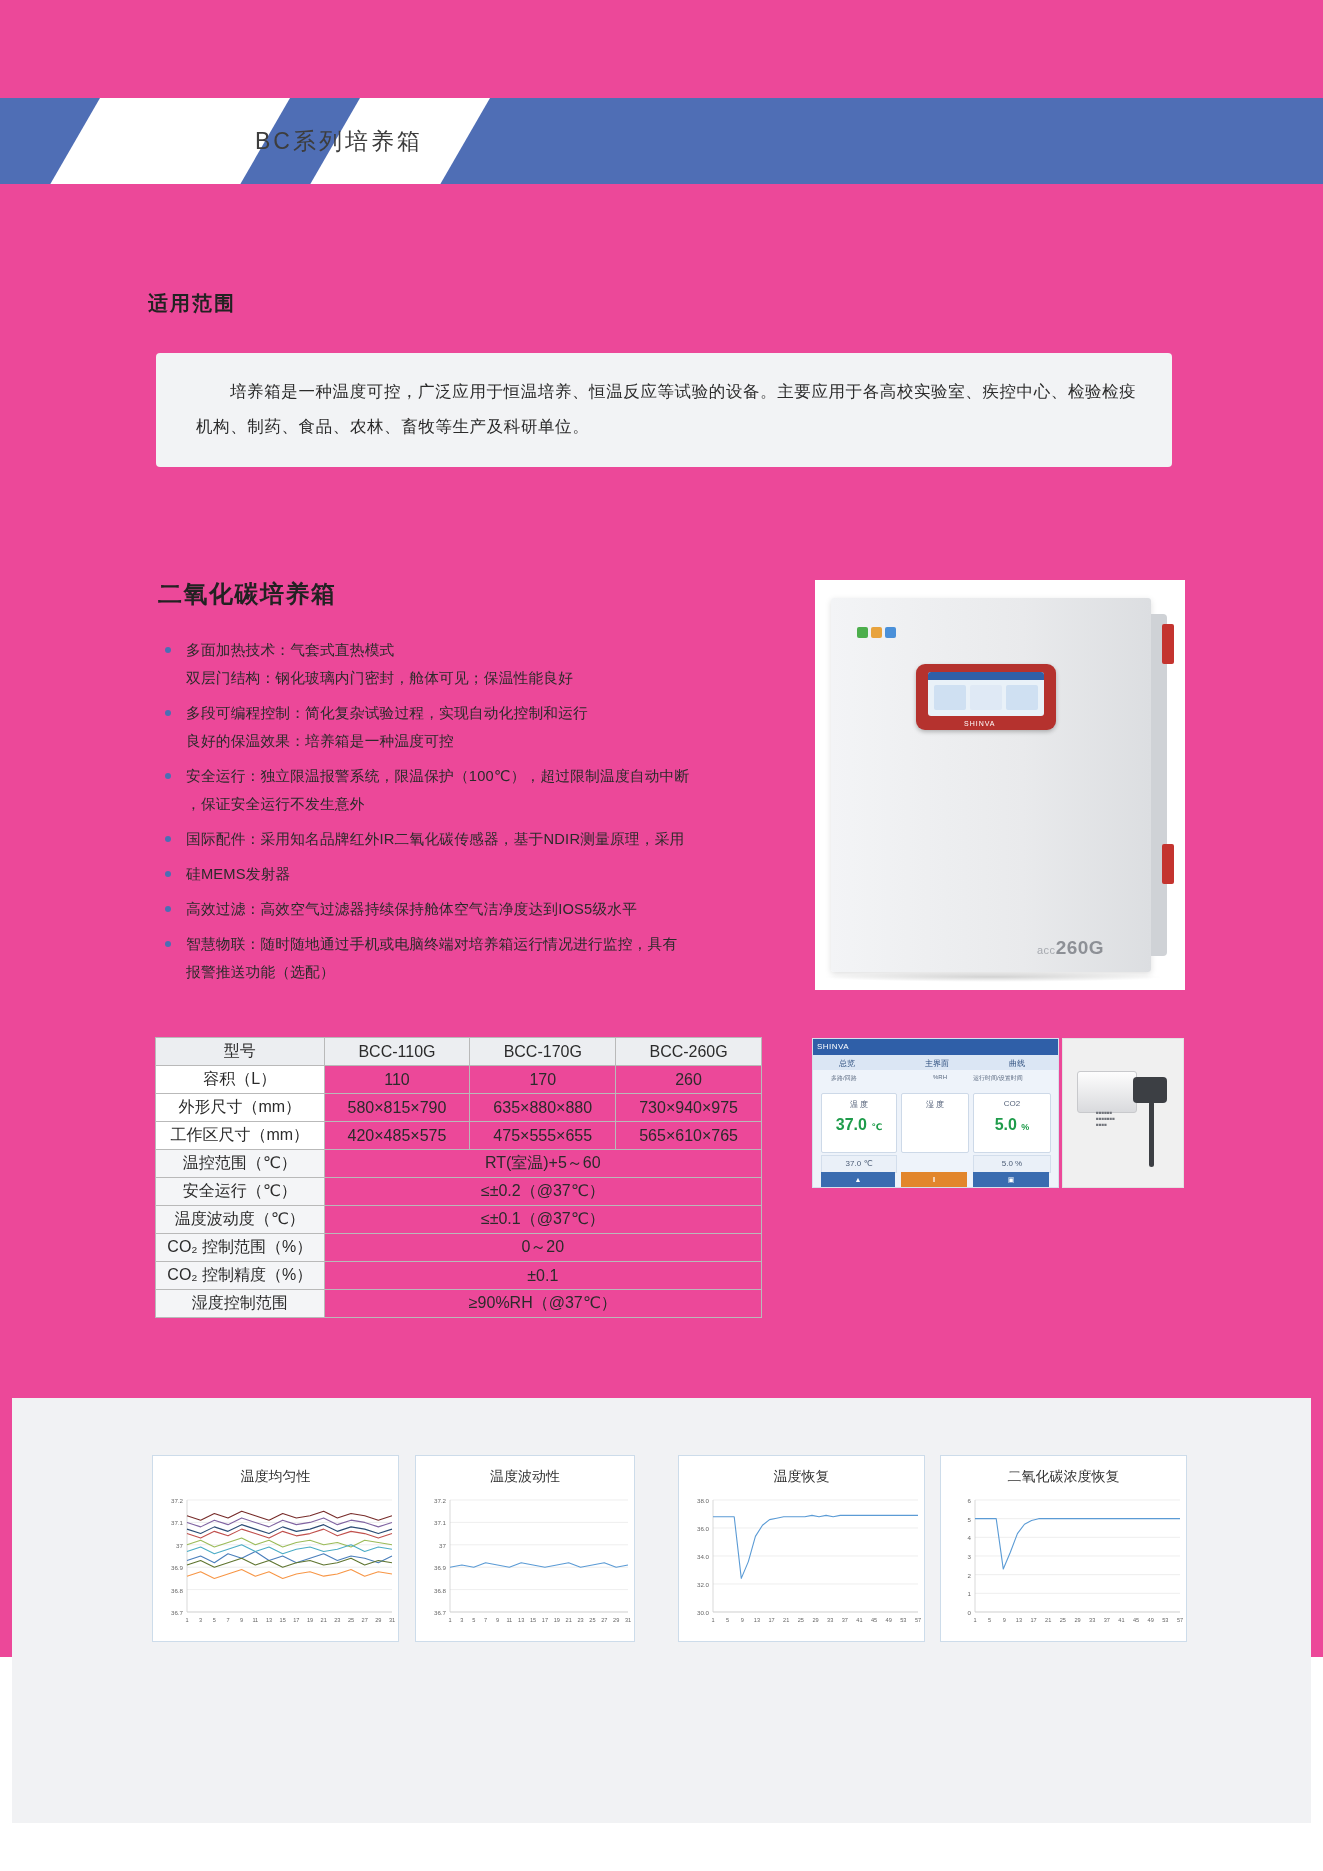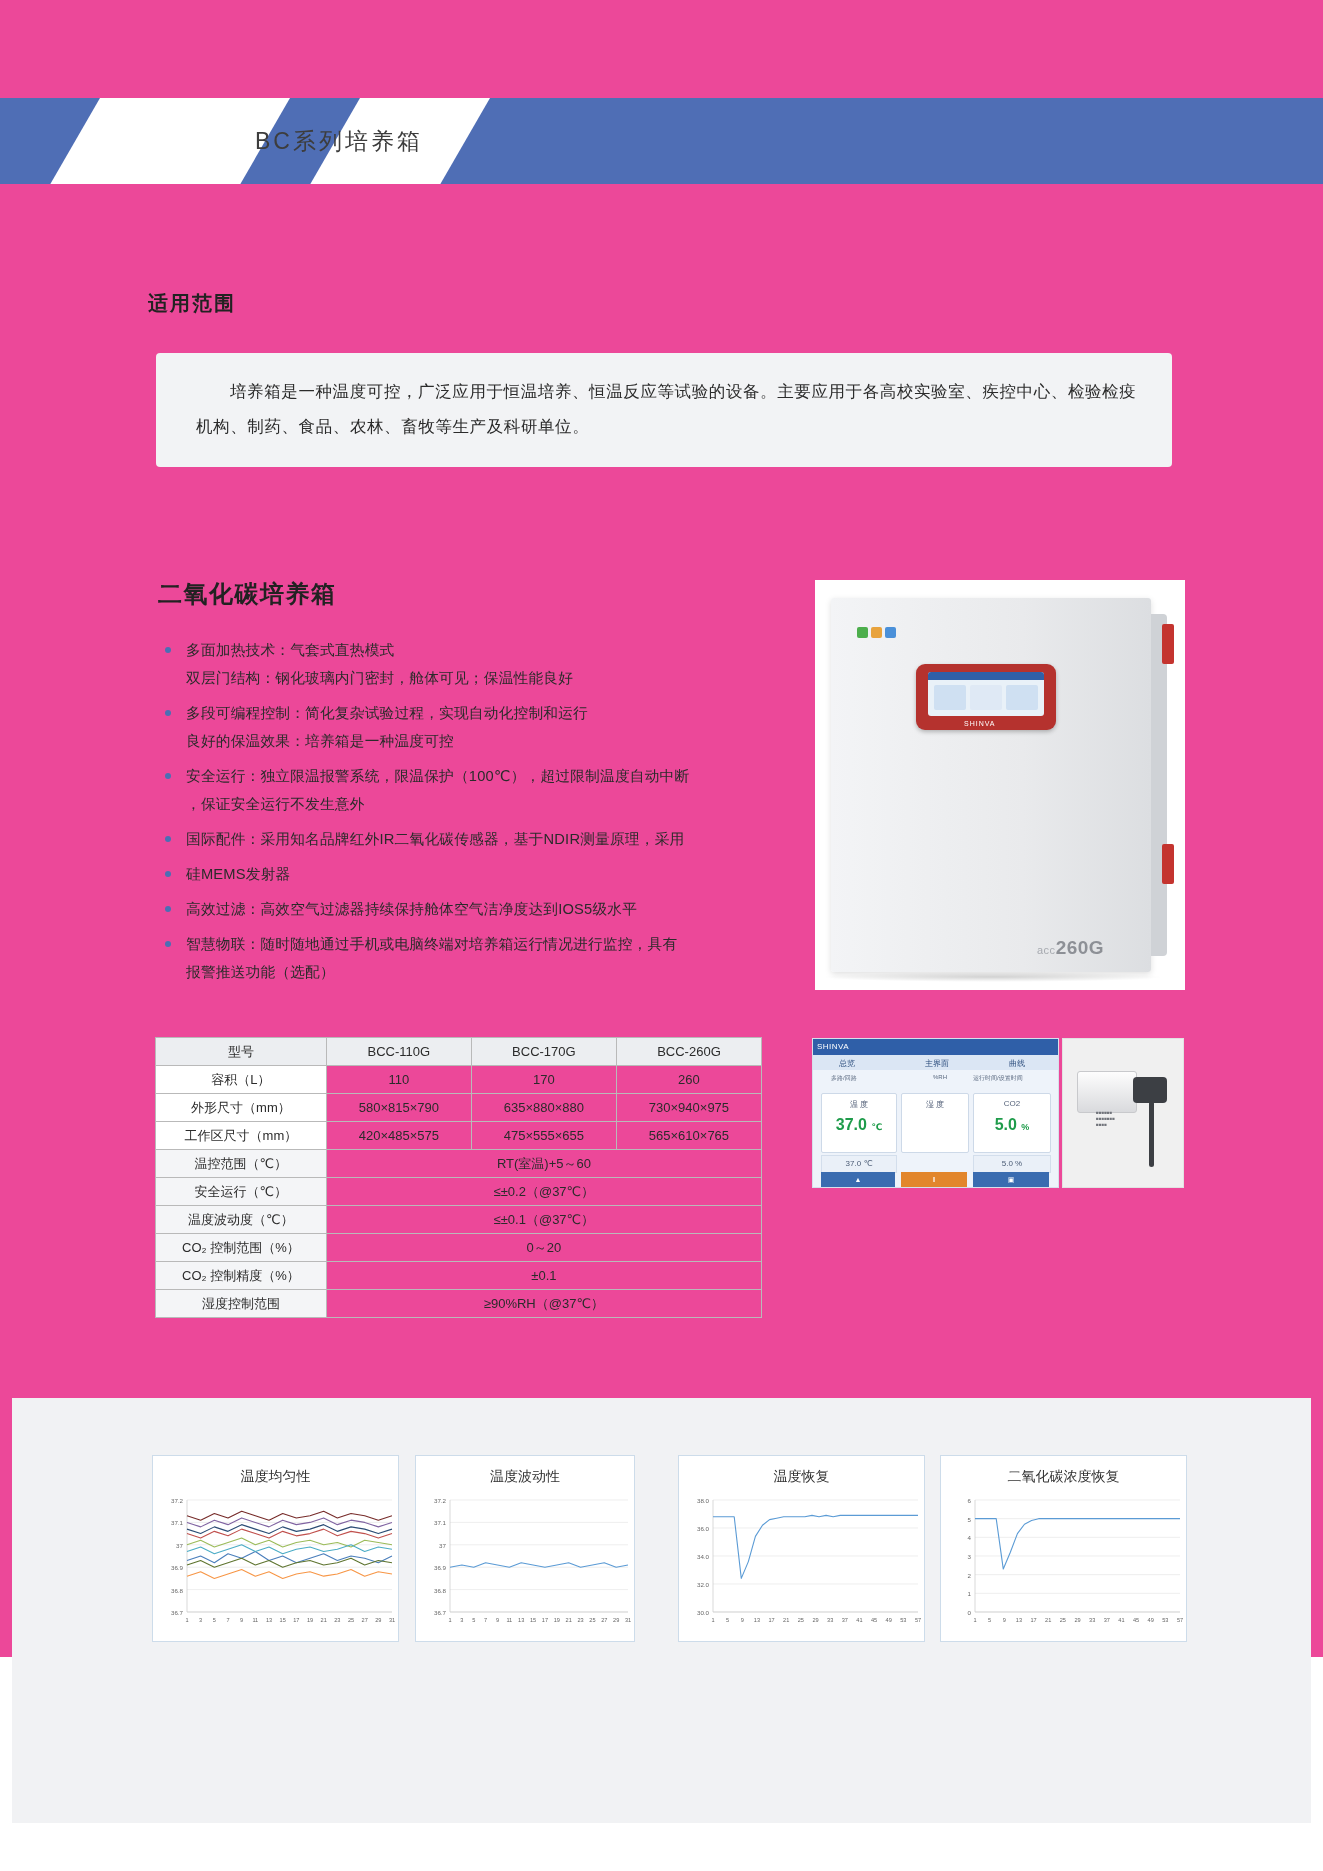--- a/index.html
+++ b/index.html
@@ -30,21 +30,21 @@
 
   
   .h-co2{position:absolute;left:158px;top:578px;font-size:24px;font-weight:bold;color:#222;letter-spacing:1.5px;}
 
   .features{position:absolute;left:160px;top:636px;width:620px;}
   .feat{position:relative;margin-bottom:7px;padding-left:26px;font-size:14.7px;line-height:28px;color:#2b2b2b;letter-spacing:.2px;}
   .feat:before{content:"";position:absolute;left:5px;top:11px;width:6px;height:6px;border-radius:50%;background:#4a6fb4;}
   .feat .sub{display:block;}
 
   
-  .spec{position:absolute;left:155px;top:1037px;width:607px;border-collapse:collapse;font-size:13px;}
+  .spec{position:absolute;left:155px;top:1037px;width:607px;border-collapse:collapse;font-size:16px;}
   .spec td{border:1px solid #b9b9b9;height:27px;text-align:center;color:#2b2b2b;padding:0 4px;}
   .spec tr.head td{background:#eceef1;font-weight:normal;}
   .spec td.lbl{width:176px;background:#f4f5f7;}
   .spec td.lbl-plain{width:176px;background:#ffffff;}
   .spec td.v{width:143px;}
 
   
   .photo{position:absolute;left:815px;top:580px;width:370px;height:410px;background:#ffffff;}
   .dev-body{position:absolute;left:16px;top:18px;width:320px;height:374px;background:linear-gradient(90deg,#f3f4f6 0%,#e9eaec 60%,#dcdee1 100%);border-radius:3px;box-shadow:0 2px 6px rgba(0,0,0,.13);}
   .dev-side{position:absolute;left:336px;top:34px;width:16px;height:342px;background:#cfd2d6;border-radius:0 4px 4px 0;}

